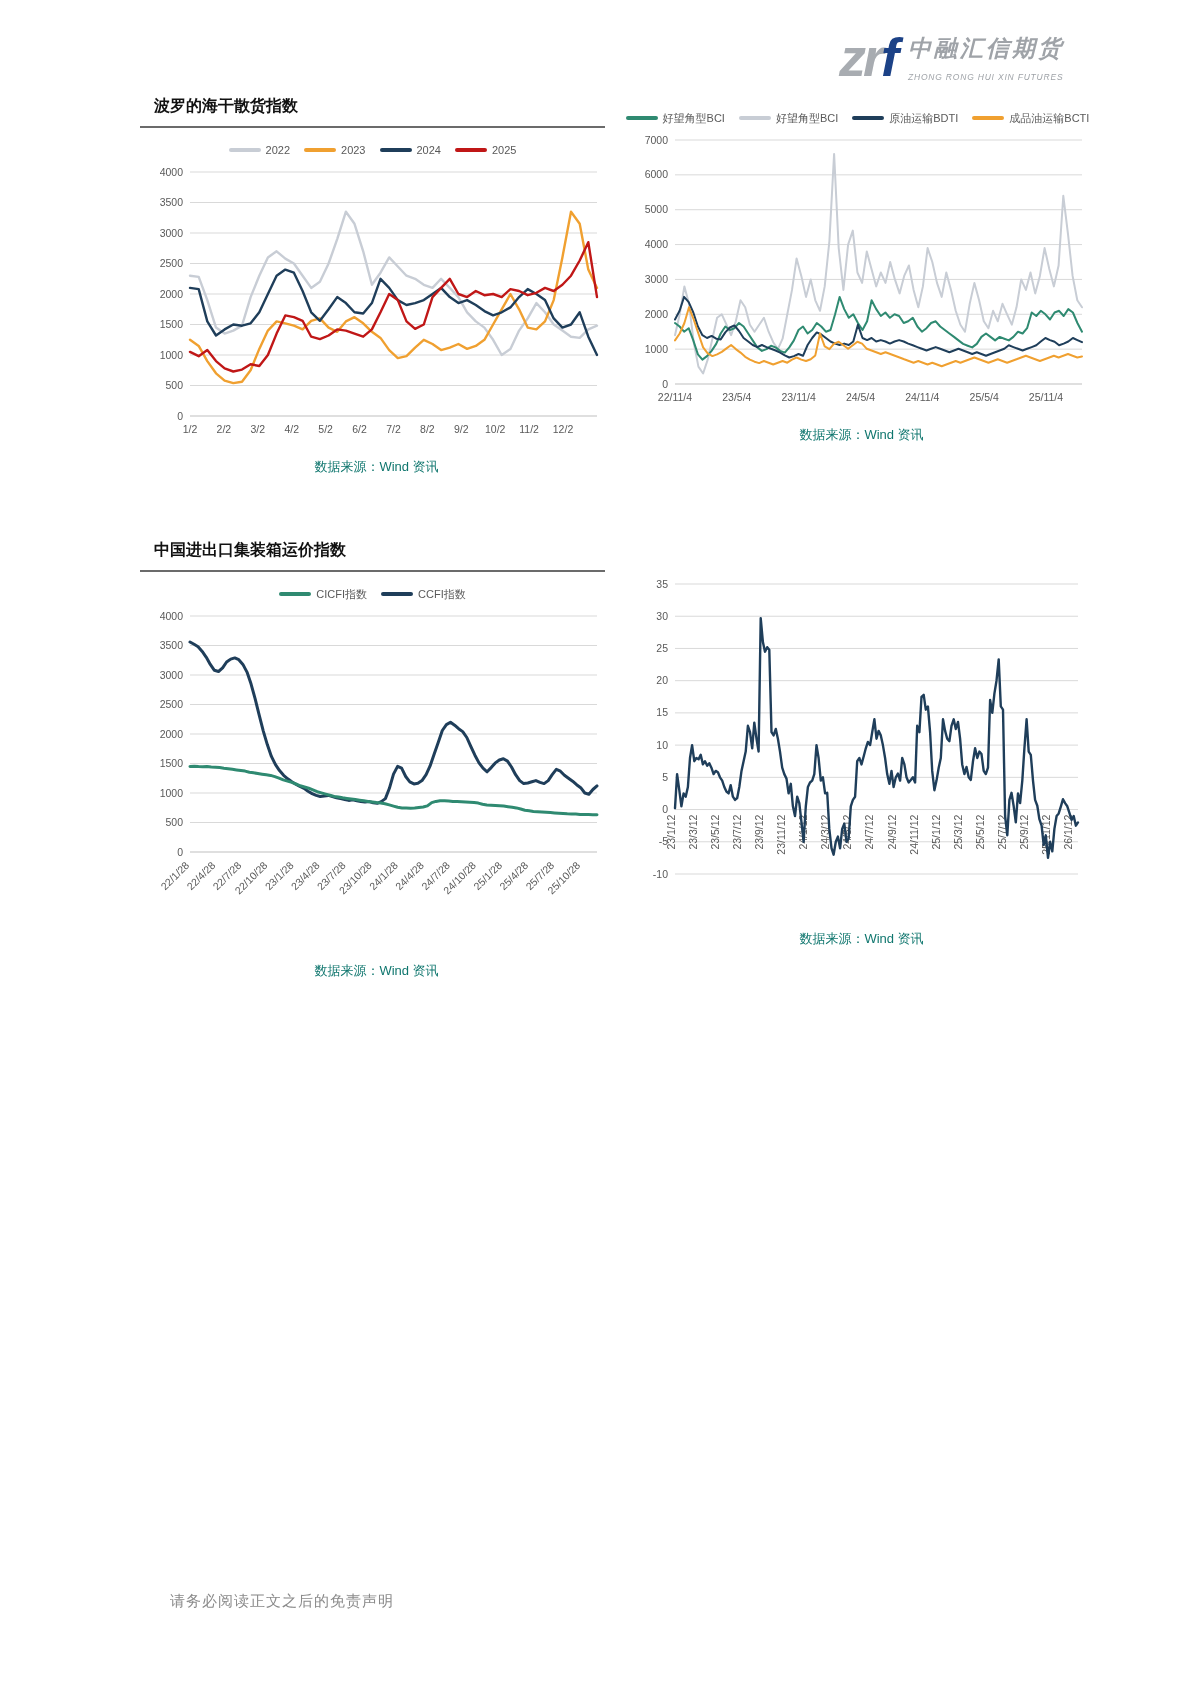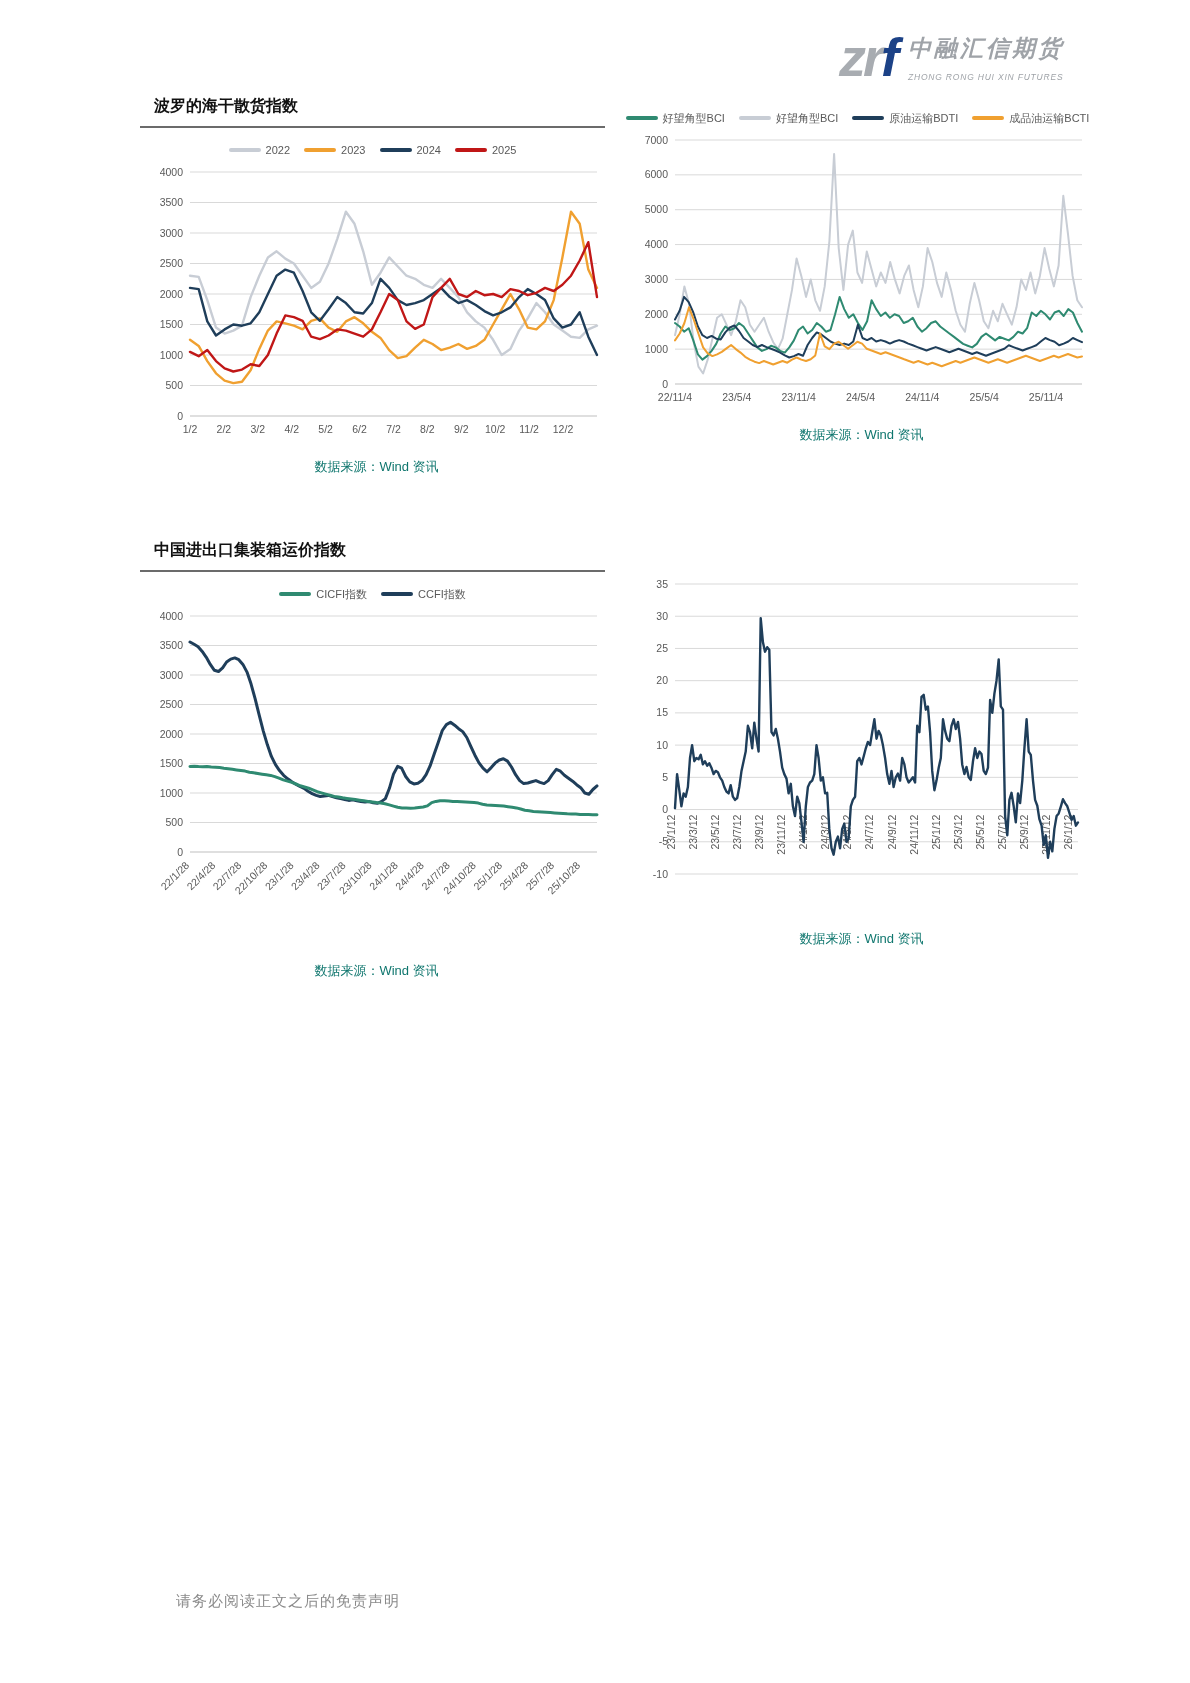--- a/index.html
+++ b/index.html
@@ -21,21 +21,21 @@
                font-weight:bold;color:#111;padding:0 0 9px 14px;border-bottom:2px solid #6b6b6b;}
   .legend{display:flex;justify-content:center;gap:14px;margin-top:15px;height:14px;align-items:center;}
   .li{display:inline-flex;align-items:center;gap:5px;}
   .sw{width:32px;height:4px;border-radius:2px;display:inline-block;}
   .lb{font-size:11px;color:#595959;}
   svg.chart{display:block;margin-top:3px;}
   .tick{font-family:"Liberation Sans",sans-serif;font-size:10.5px;fill:#595959;}
   .source{margin-top:8px;font-family:Liberation Sans, sans-serif;
           font-size:13px;color:#0f766e;padding-left:8px;text-align:center;}
   
-  .footer{position:absolute;left:176px;top:1592px;font-family:"Liberation Serif","DejaVu Serif",serif;
+  .footer{position:absolute;left:170px;top:1592px;font-family:"Liberation Serif","DejaVu Serif",serif;
           font-size:15px;color:#8a8a8a;letter-spacing:1px;}
 </style>
 </head>
 <body>
 
 <div class="page">
 
   <div class="logo">
     <div class="logo-mark"><span class="zr">zr</span><span class="f">f</span></div>
     <div class="logo-text">

